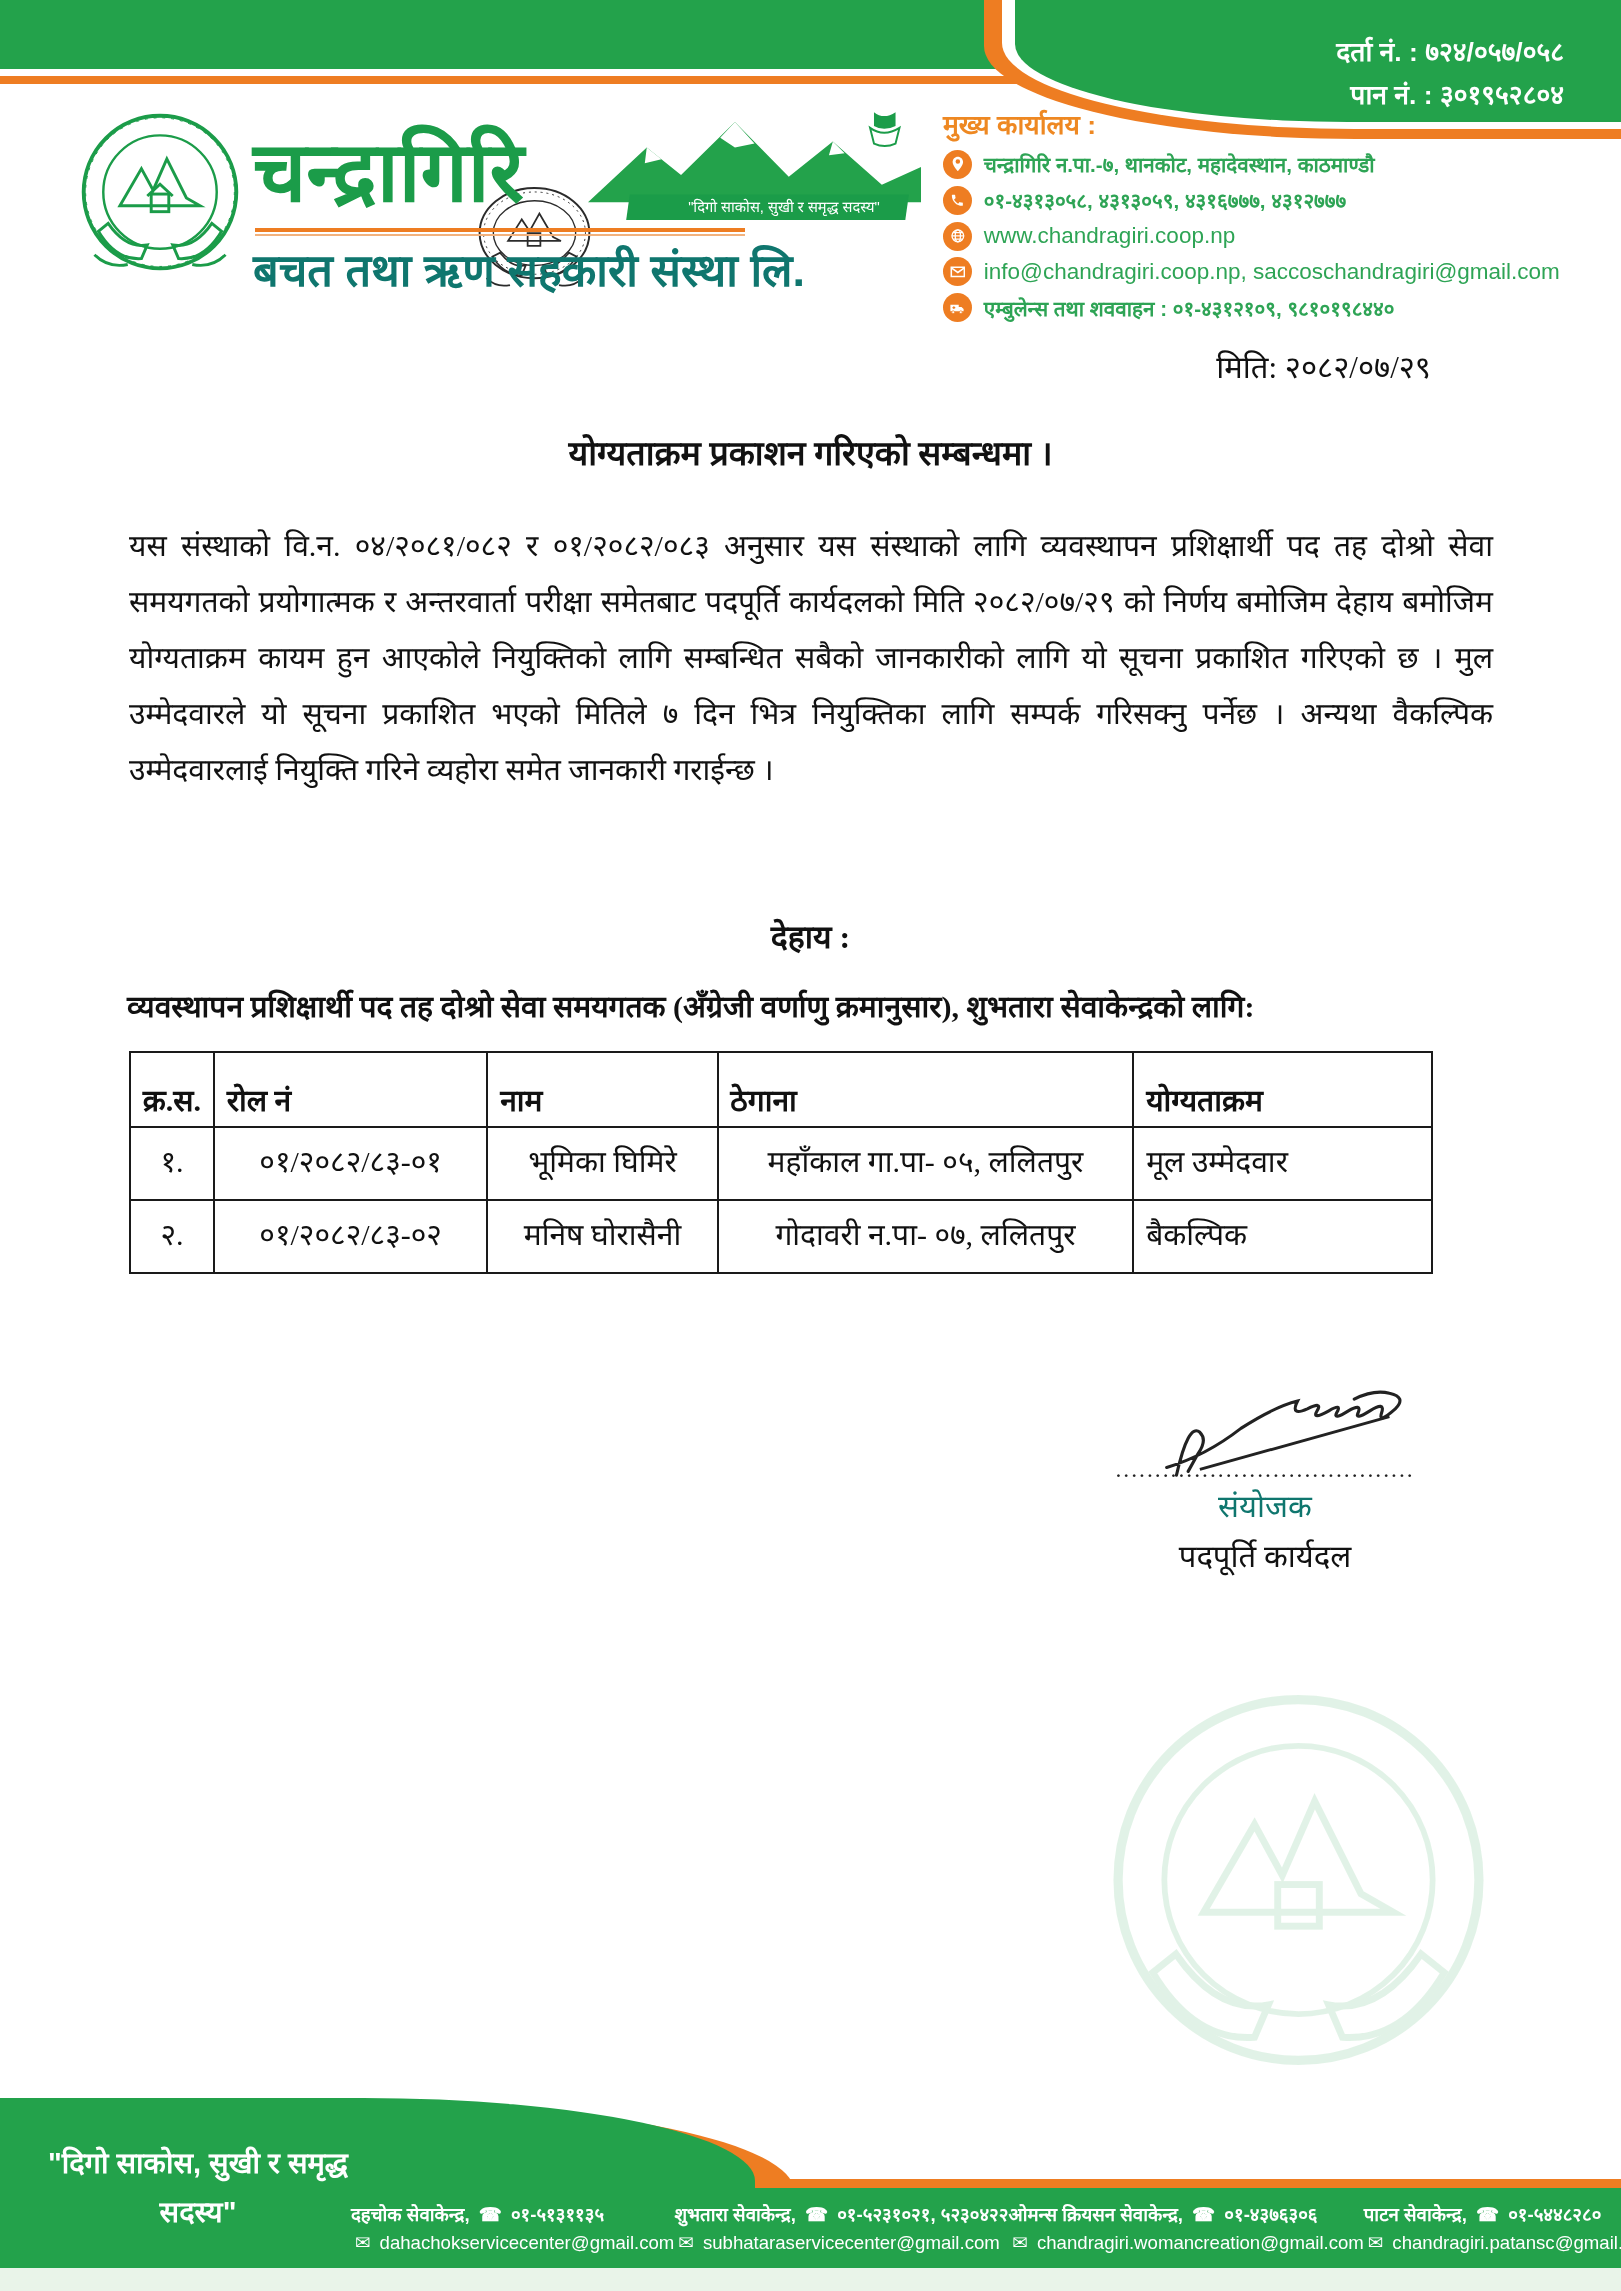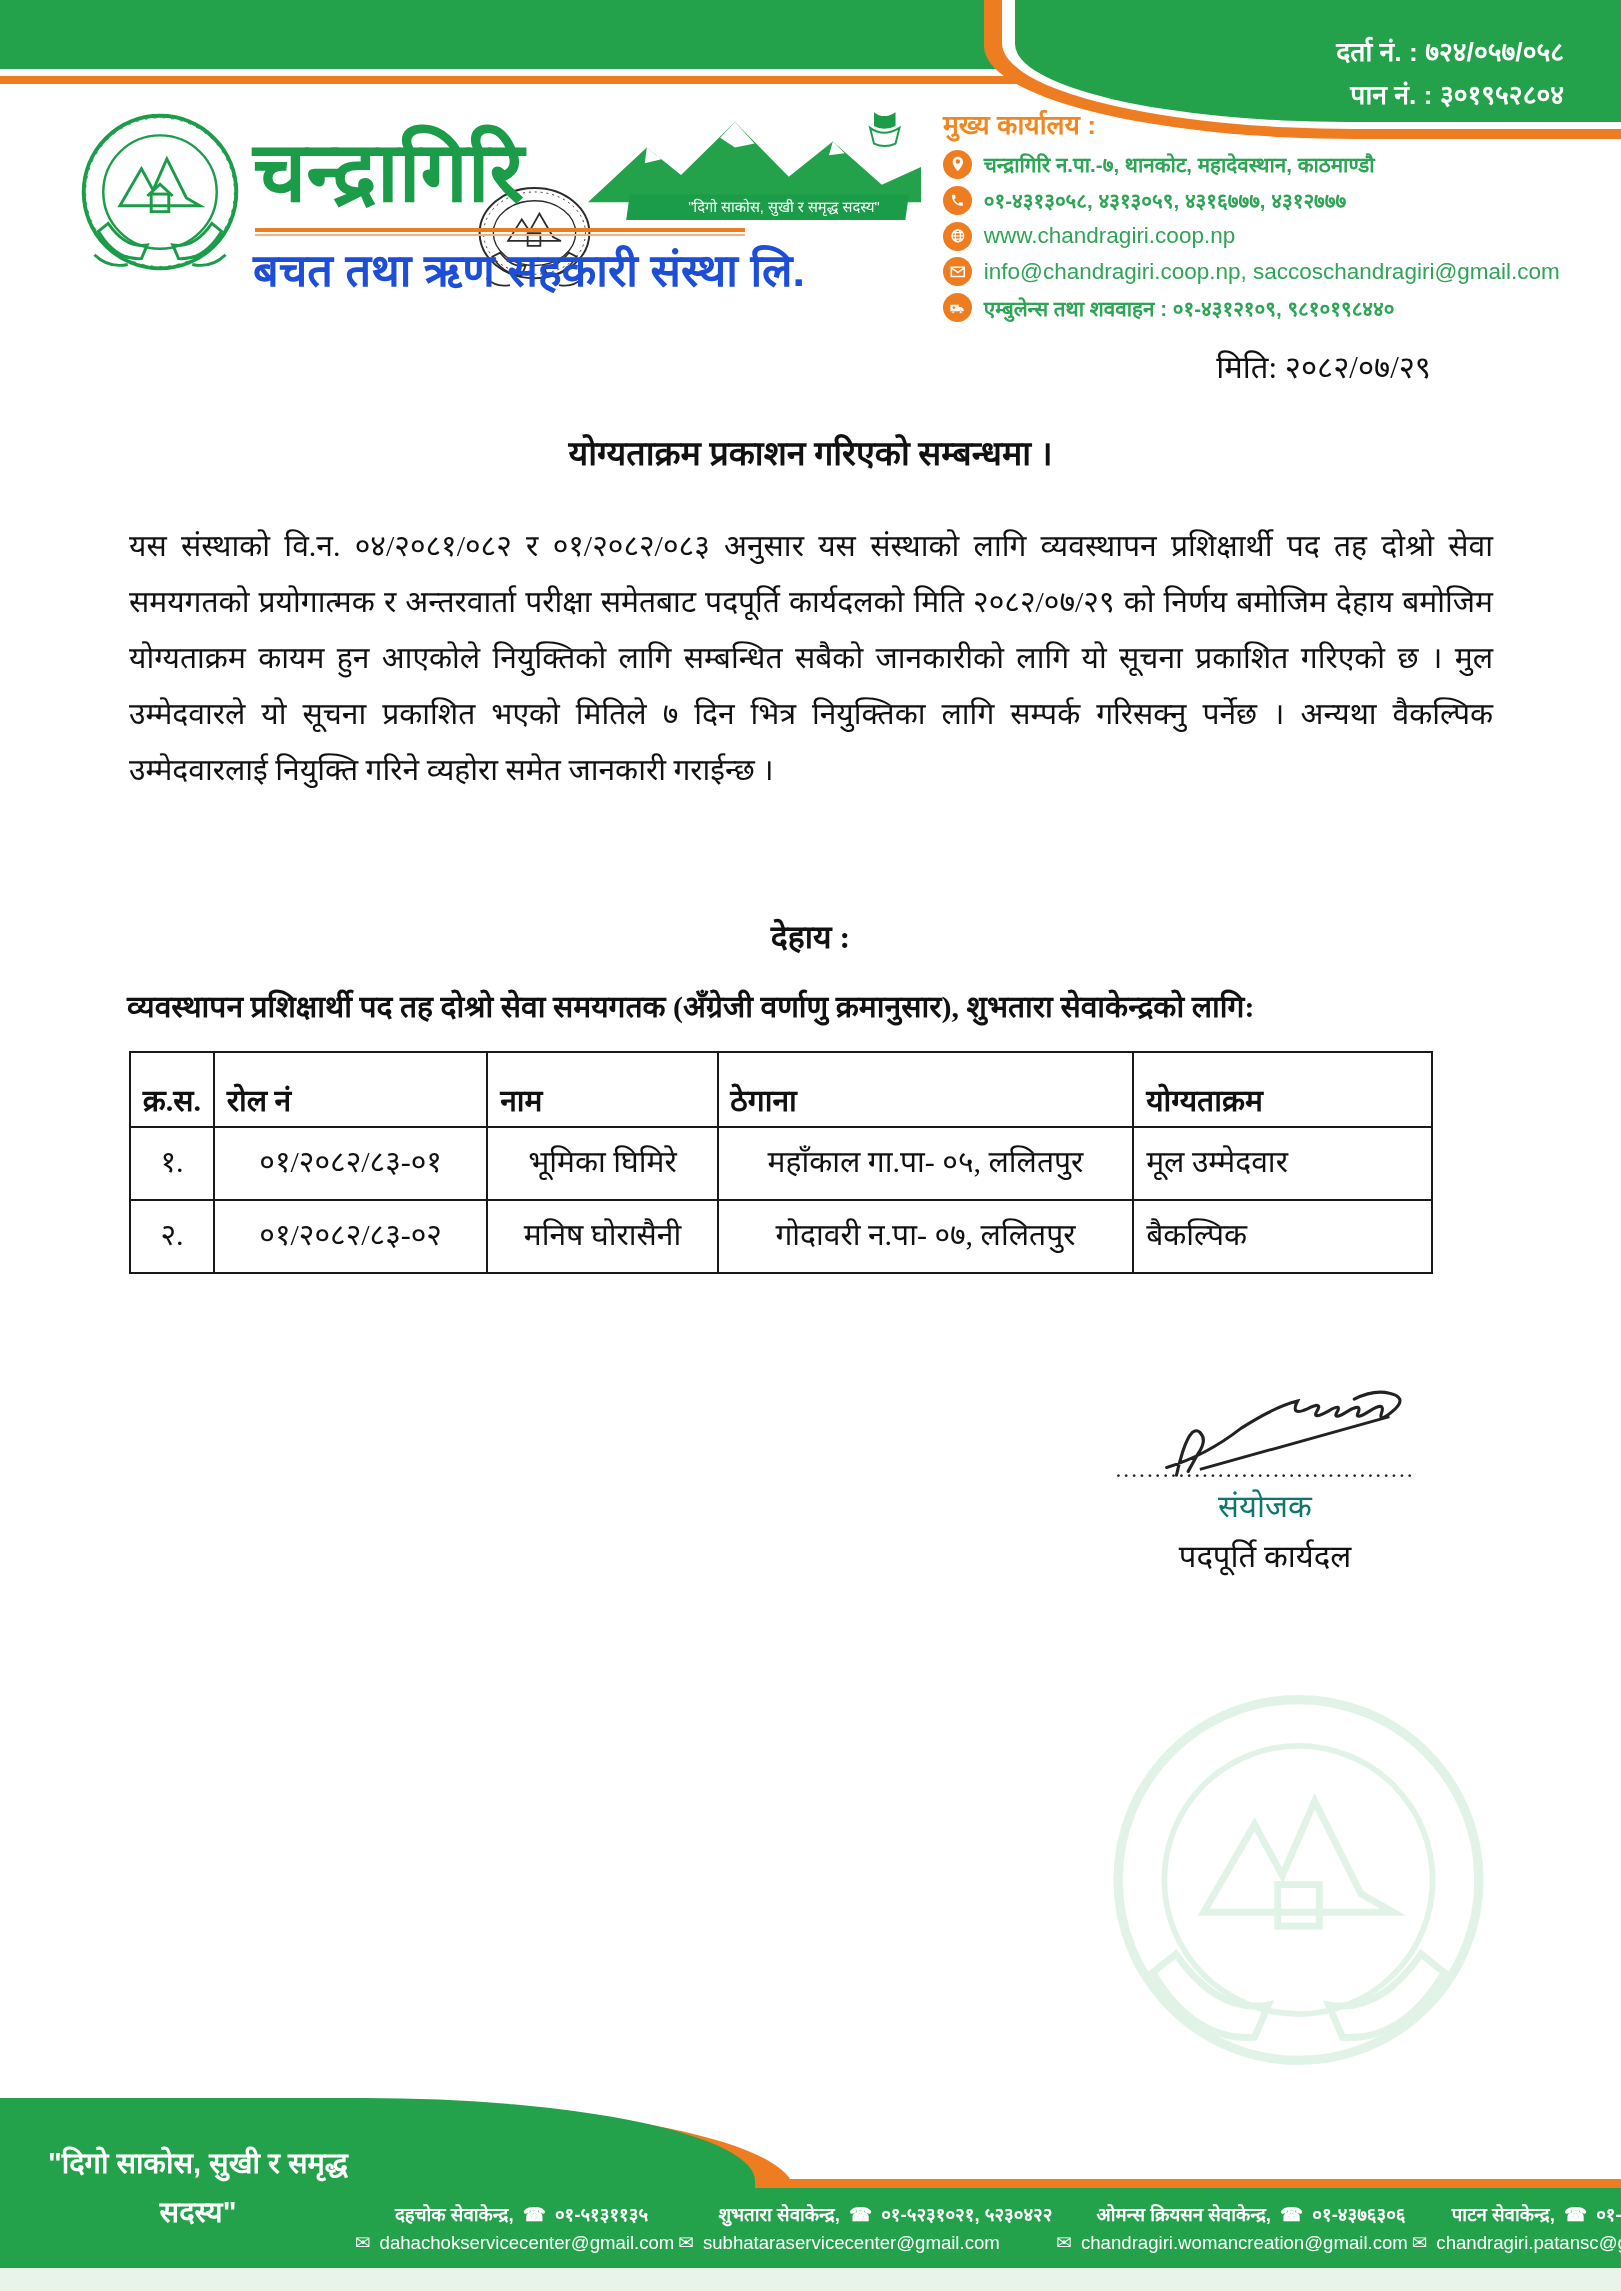--- a/index.html
+++ b/index.html
@@ -18,21 +18,21 @@
   .regbox { position:absolute; right:57px; top:31px; z-index:7; text-align:right;
             color:#ffffff; font-family:"Liberation Sans", sans-serif; font-weight:bold; }
   .regbox div { font-size:26.5px; line-height:43px; }
 
   
   .emblem { position:absolute; left:71px; top:108px; z-index:8; }
   .brand-name { position:absolute; left:253px; top:125px; z-index:9; color:#1b9c49;
                 font-family:"Liberation Sans", sans-serif; font-weight:bold; font-size:84px; line-height:94px; }
   .brand-underline1 { position:absolute; left:255px; top:228px; width:490px; height:3.9px; background:#ee7d22; z-index:9; }
   .brand-underline2 { position:absolute; left:255px; top:234px; width:490px; height:2px; background:#f2b27d; z-index:9; }
-  .brand-sub { position:absolute; left:253px; top:238px; z-index:9; color:#1d4ed8;
+  .brand-sub { position:absolute; left:253px; top:238px; z-index:9; color:#0f766e;
                font-family:"Liberation Sans", sans-serif; font-weight:bold; font-size:45px; }
   .mountain-art { position:absolute; left:588px; top:108px; z-index:8; }
 
   
   .contact { position:absolute; left:943px; top:106px; width:676px; z-index:8;
              font-family:"Liberation Sans", sans-serif; }
   .contact-title { color:#ee8822; font-weight:bold; font-size:26.5px; margin-bottom:7.8px; }
   .c-row { display:flex; align-items:center; gap:11.8px; margin-bottom:6.9px; }
   .c-ico { width:29px; height:29px; border-radius:50%; background:#ee7d22; flex:0 0 29px;
            display:flex; align-items:center; justify-content:center; }
@@ -81,21 +81,21 @@
   .foot-orange-line { position:absolute; left:686px; top:2179px; width:935px; height:8.8px; background:#ee7d22; z-index:2; }
   .foot-green-main  { position:absolute; left:0; top:2188px; width:1621px; height:80px; background:#23a24b; z-index:3; }
   .foot-pale        { position:absolute; left:0; top:2268px; width:1621px; height:23.5px; background:#e9f4e9; z-index:3; }
 
   .foot-quote { position:absolute; left:41px; top:2139px; width:314px; z-index:5; color:#ffffff;
                 font-family:"Liberation Sans", sans-serif; font-weight:bold; font-size:29px;
                 line-height:49px; text-align:center; }
   .foot-centers { position:absolute; left:351px; top:2201px; width:1264px; z-index:5; display:flex;
                   justify-content:space-between; font-family:"Liberation Sans", sans-serif; color:#ffffff; }
   .fc-col { display:flex; flex-direction:column; gap:5.9px; }
-  .fc-line1 { font-size:18.6px; font-weight:bold; white-space:nowrap;margin-left:44px; }
+  .fc-line1 { font-size:18.6px; font-weight:bold; white-space:nowrap; }
   .fc-line2 { font-size:18.6px; white-space:nowrap; }
   .fc-ico { display:inline-block; margin:0 3.9px; }
 </style>
 </head>
 <body>
 
 <div class="page">
 
   <div class="band-green"></div>
   <div class="band-orange"></div>

